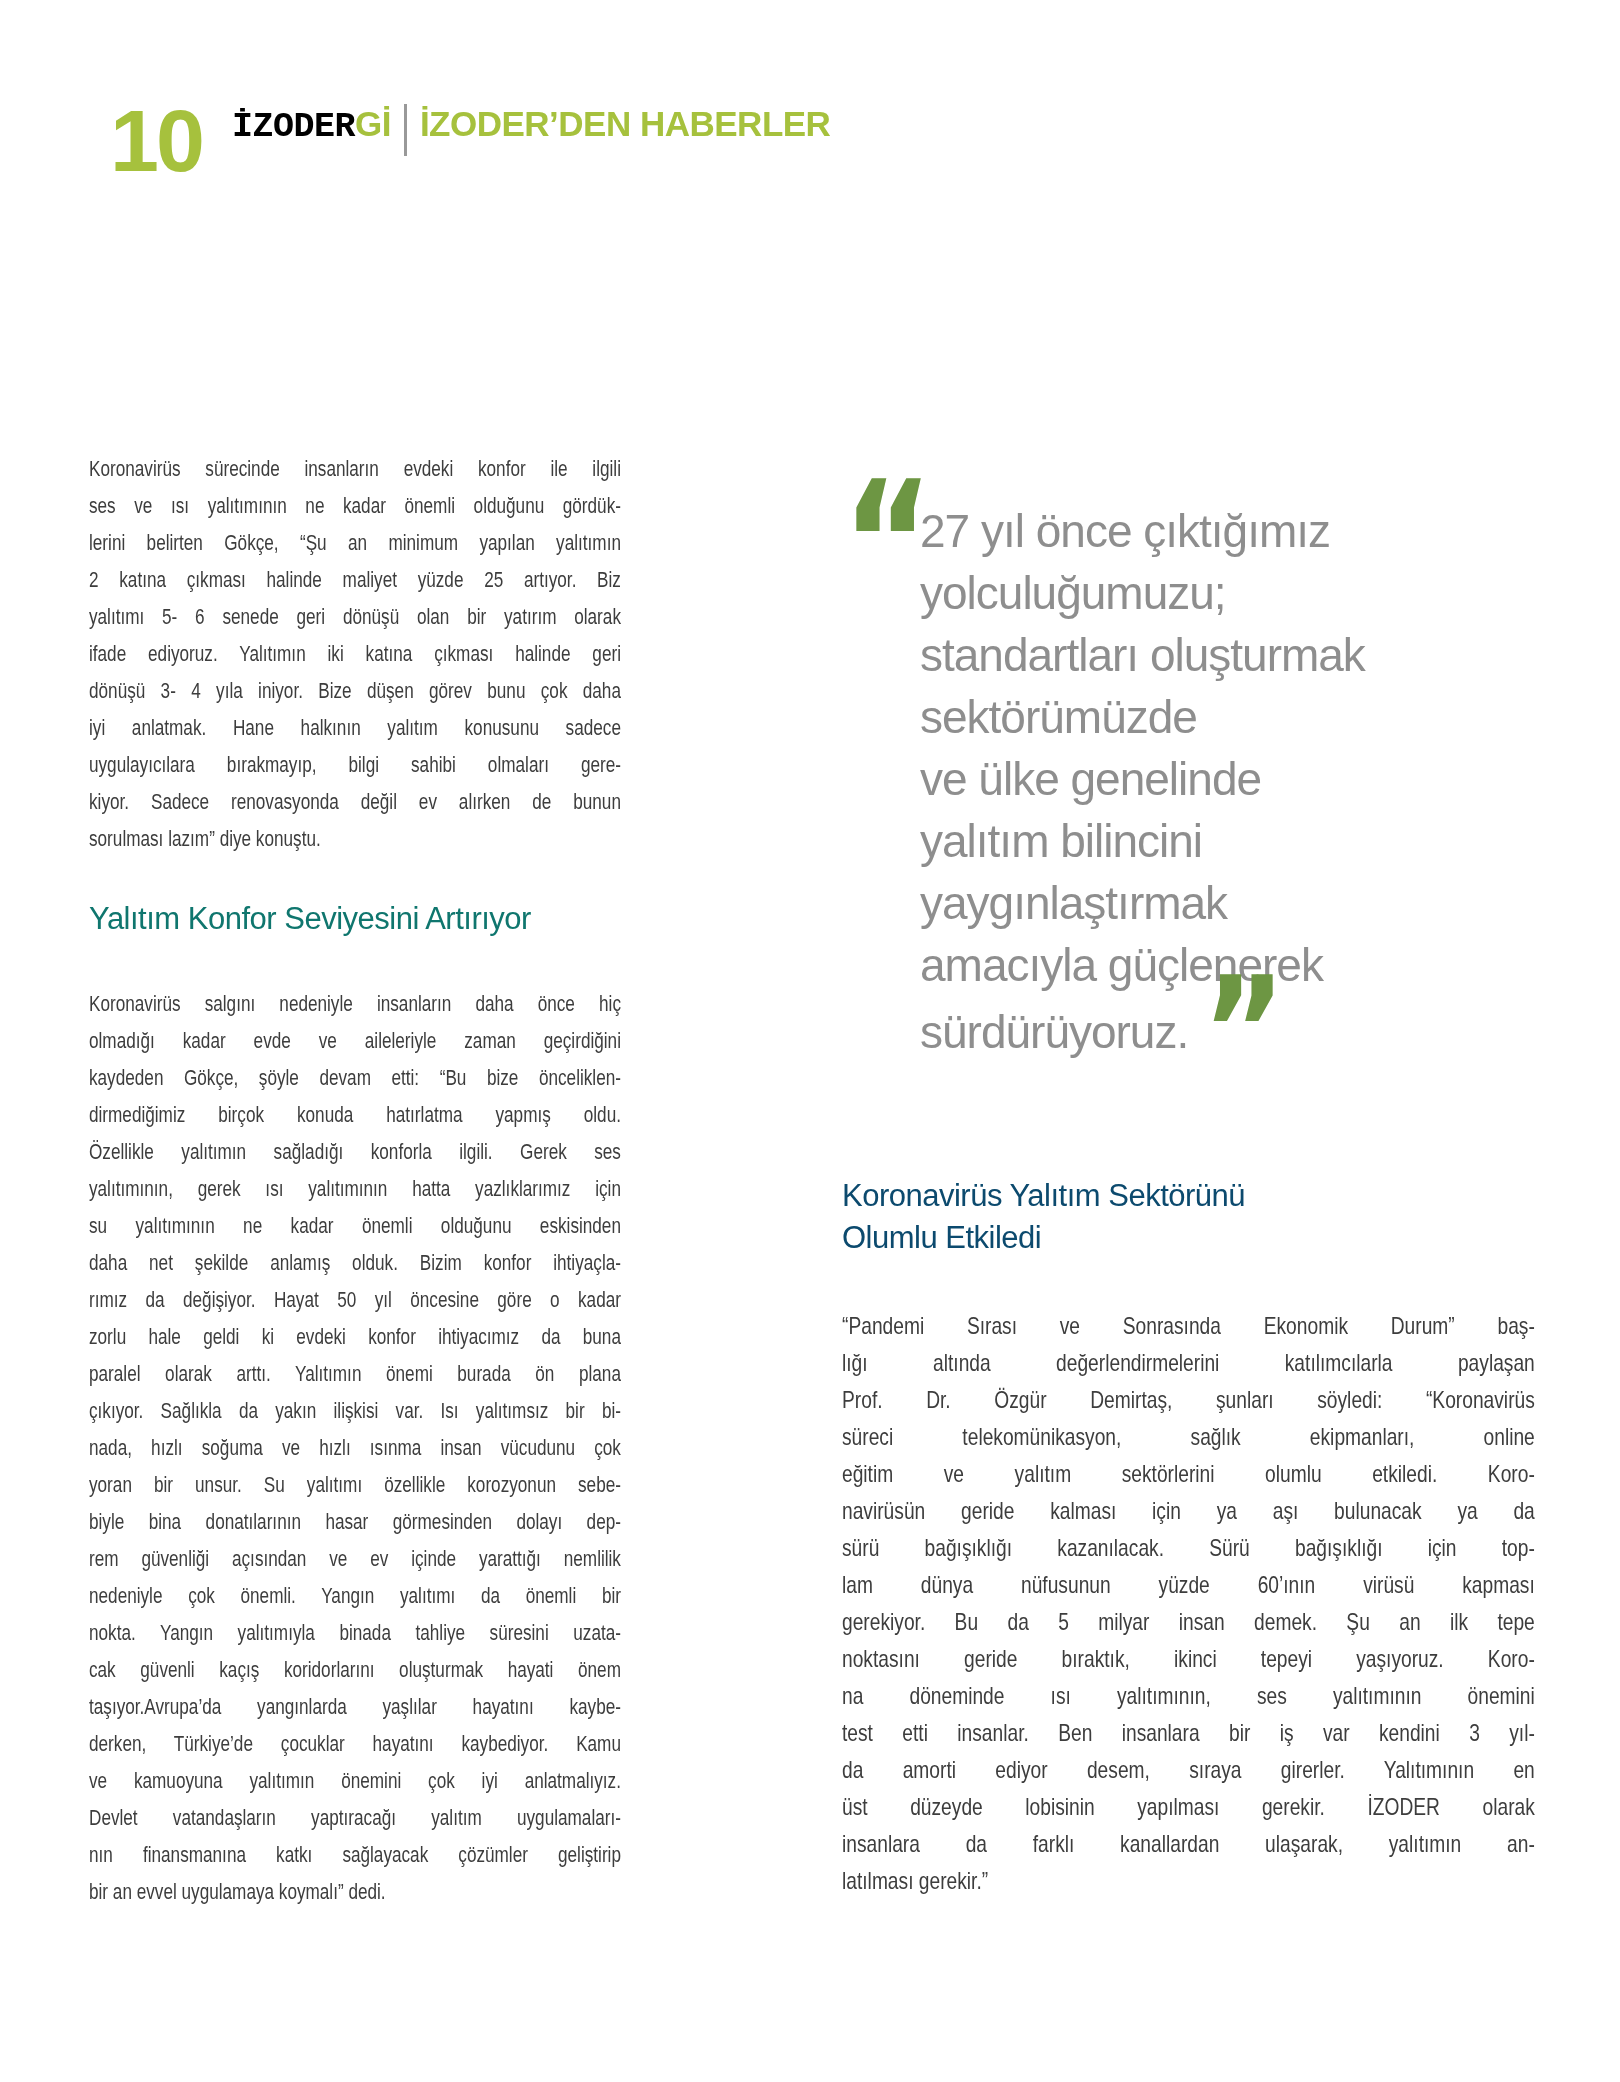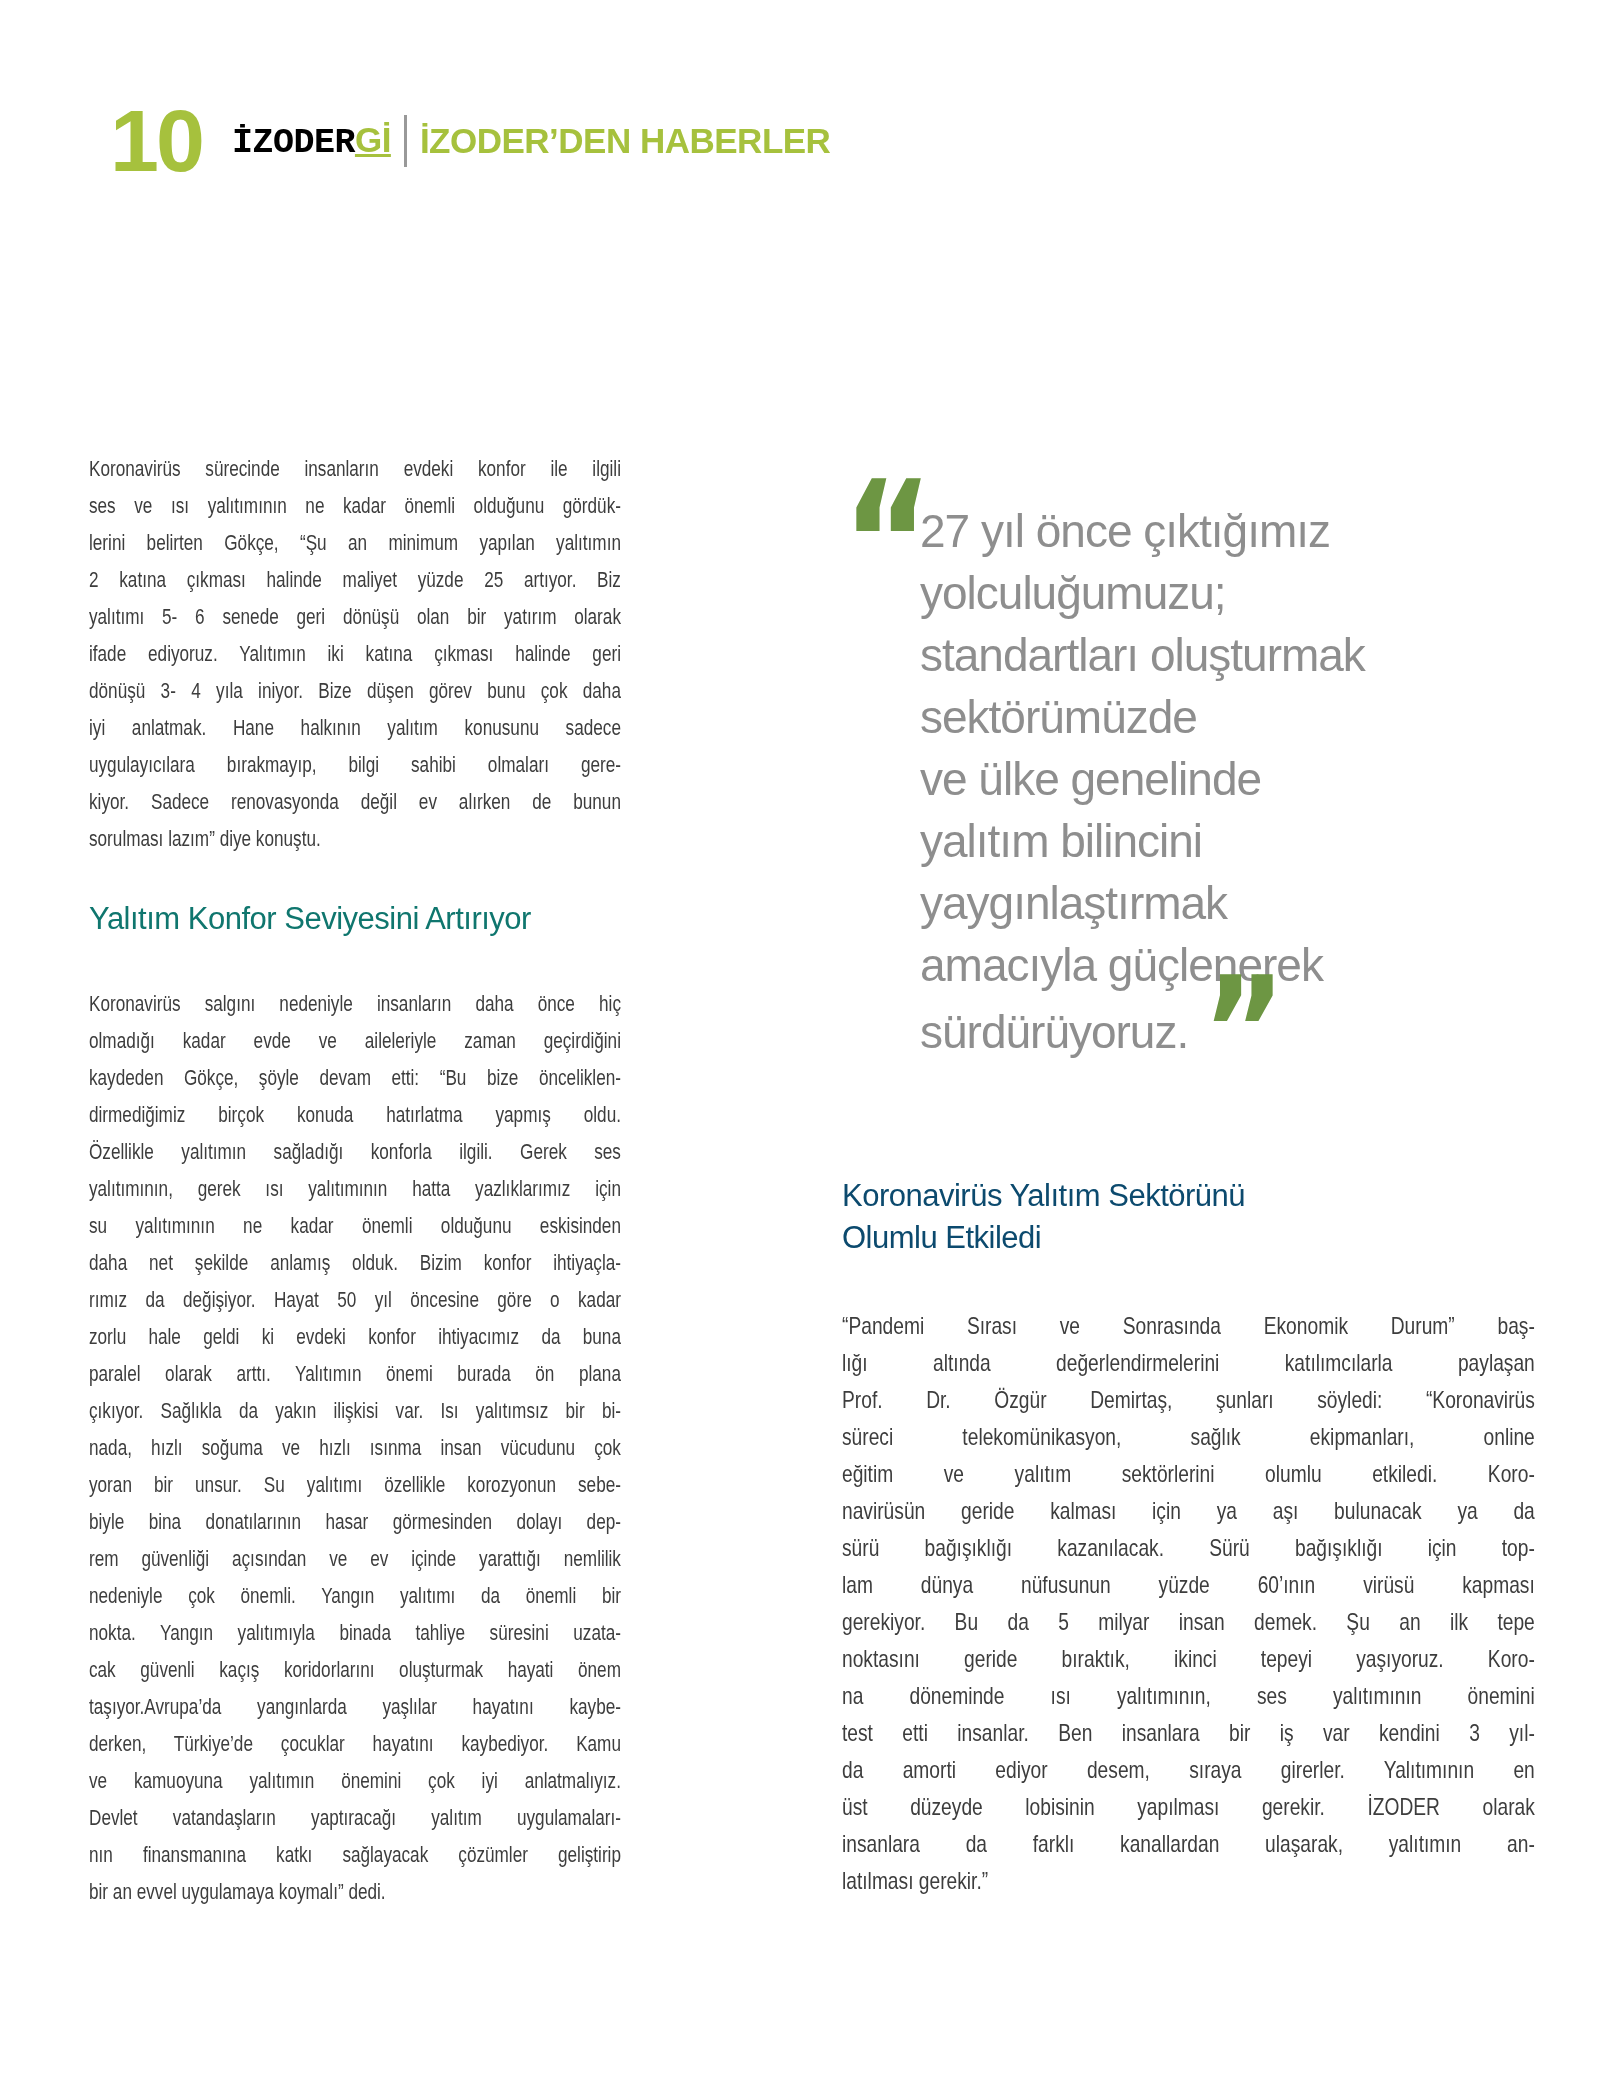--- a/index.html
+++ b/index.html
@@ -3,28 +3,28 @@
 <meta charset="utf-8">
 <style>
   html,body{margin:0;padding:0;background:#ffffff;}
   body{
     width:1620px;height:2082px;position:relative;overflow:hidden;
     font-family:"Liberation Sans", sans-serif;
   }
   .page{position:absolute;inset:0;background:#ffffff;}
 
   
-  .header{position:absolute;left:110px;top:104px;display:flex;align-items:center;}
+  .header{position:absolute;left:110px;top:104px;display:flex;}
   .page-num{
     color:#a6c13d;font-size:88px;font-weight:bold;line-height:74px;
     letter-spacing:-3px;
   }
   .logo{margin-left:30px;font-size:35px;font-weight:bold;letter-spacing:-0.5px;white-space:nowrap;}
   .logo-p1{color:#000000;font-family:Liberation Mono, monospace;}
-  .logo-p2{color:#a6c13d;text-decoration:underline;}
+  .logo-p2{color:#a6c13d;}
   .vdiv{width:3px;height:52px;background:#999999;margin:0 13px;}
   .section-title{color:#a6c13d;font-size:35px;font-weight:bold;letter-spacing:-0.5px;white-space:nowrap;}
 
   
   .col-left{position:absolute;left:89px;top:450px;width:532px;}
   .col-right{position:absolute;left:842px;top:468px;width:693px;}
 
   .para{overflow:hidden;}
   .para-left .line{
     width:682px;transform:scaleX(0.78);transform-origin:0 0;

